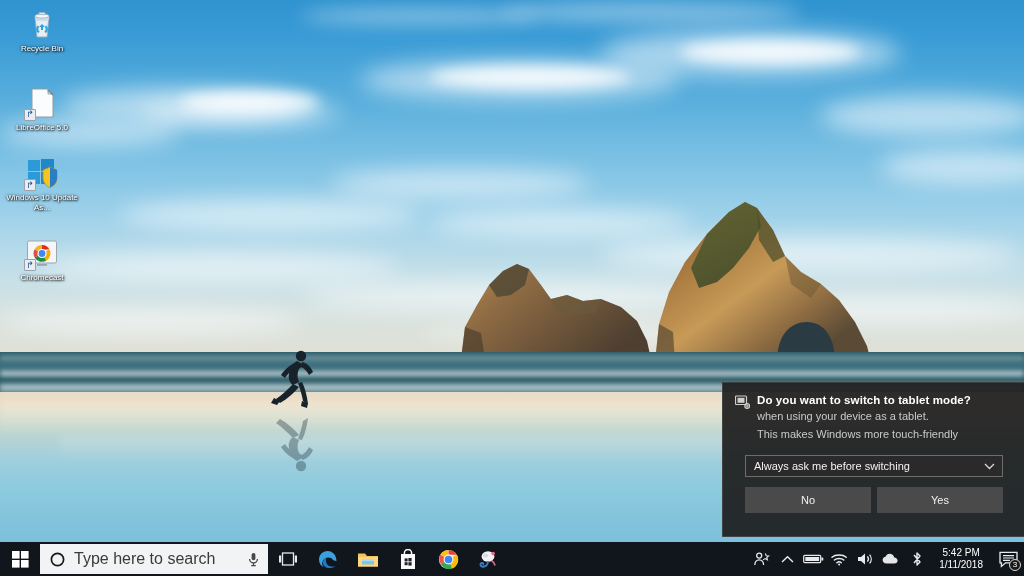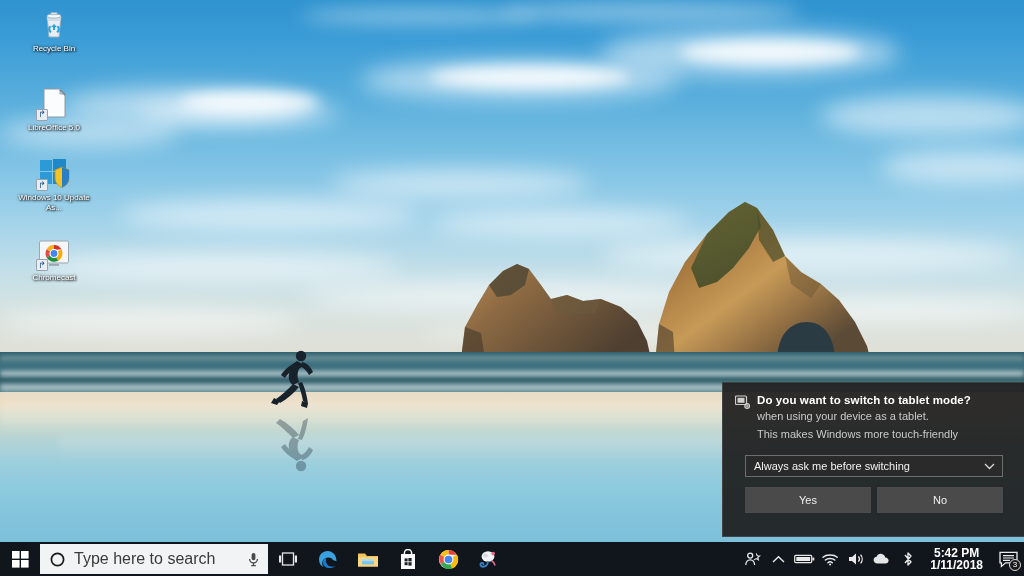--- a/index.html
+++ b/index.html
@@ -49,21 +49,21 @@
   .rock svg { display:block; }
 
   
   #runner { position:absolute; left:268px; top:349px; width:60px; height:62px; }
   #runner-reflection {
     position:absolute; left:268px; top:411px; width:60px; height:62px;
     transform:scaleY(-1); opacity:.38; filter:blur(.6px);
   }
 
   
-  #desktop-icons { position:absolute; left:16px; top:0; width:76px; }
+  #desktop-icons { position:absolute; left:4px; top:0; width:76px; }
   .desk-icon {
     position:relative; width:76px; padding:5px 2px 3px;
     display:flex; flex-direction:column; align-items:center;
     cursor:default;
   }
   .desk-icon .glyph { width:34px; height:34px; position:relative; }
   .desk-icon .label {
     margin-top:3px; font-size:8px; line-height:9.5px; color:#fff;
     text-align:center; width:72px;
     text-shadow:0 0 3px rgba(0,0,0,.95), 1px 1px 2px rgba(0,0,0,.9);
@@ -135,21 +135,21 @@
     margin-left:auto; display:flex; align-items:stretch; padding-right:0;
   }
   .tray-icon {
     width:26px; display:flex; align-items:center; justify-content:center;
     cursor:pointer;
   }
   #clock {
     display:flex; flex-direction:column; align-items:center; justify-content:center;
     padding:0 9px; cursor:pointer; line-height:12px;
   }
-  #clock div { font-size:12px; color:#fff;font-weight:bold; }
+  #clock div { font-size:10px; color:#fff; }
   #action-center {
     width:32px; display:flex; align-items:center; justify-content:center;
     position:relative; cursor:pointer;
   }
   #ac-badge {
     position:absolute; right:3px; bottom:5px;
     width:12px; height:12px; border-radius:50%;
     background:#1a1a1a; border:1px solid #d8d8d8;
     color:#fff; font-size:8px; line-height:10px;
     display:flex; align-items:center; justify-content:center;
@@ -352,22 +352,22 @@
     <div class="toast-select">
       <span>Always ask me before switching</span>
       <span>
         <svg width="11" height="7" viewBox="0 0 11 7">
           <path d="M1,1 L5.5,5.5 L10,1" fill="none" stroke="#d8d8d8" stroke-width="1.3"></path>
         </svg>
       </span>
     </div>
 
     <div class="toast-buttons">
+      <div class="toast-btn">No</div>
       <div class="toast-btn">Yes</div>
-      <div class="toast-btn">No</div>
     </div>
   </div>
 
   <div id="taskbar">
 
     <div id="start-button">
       <svg width="17" height="17" viewBox="0 0 17 17">
         <rect x="0" y="0" width="7.6" height="7.6" fill="#fff"></rect>
         <rect x="9" y="0" width="7.6" height="7.6" fill="#fff"></rect>
         <rect x="0" y="9" width="7.6" height="7.6" fill="#fff"></rect>

